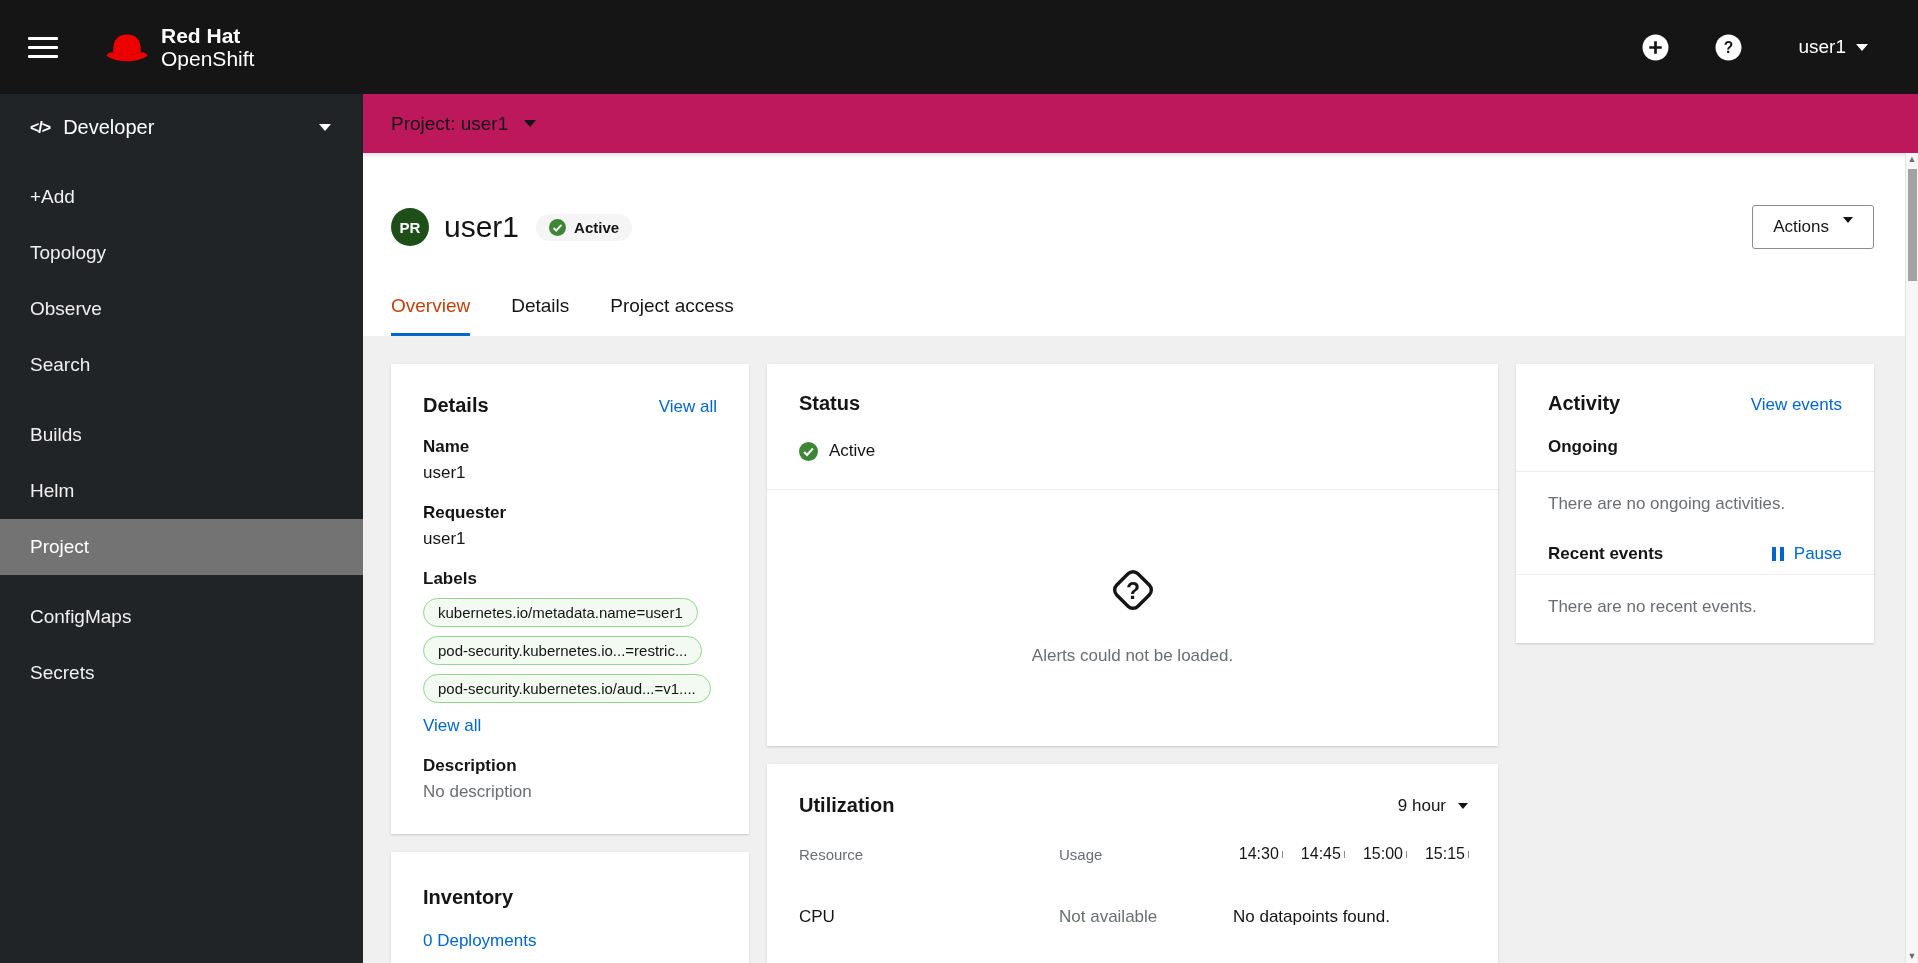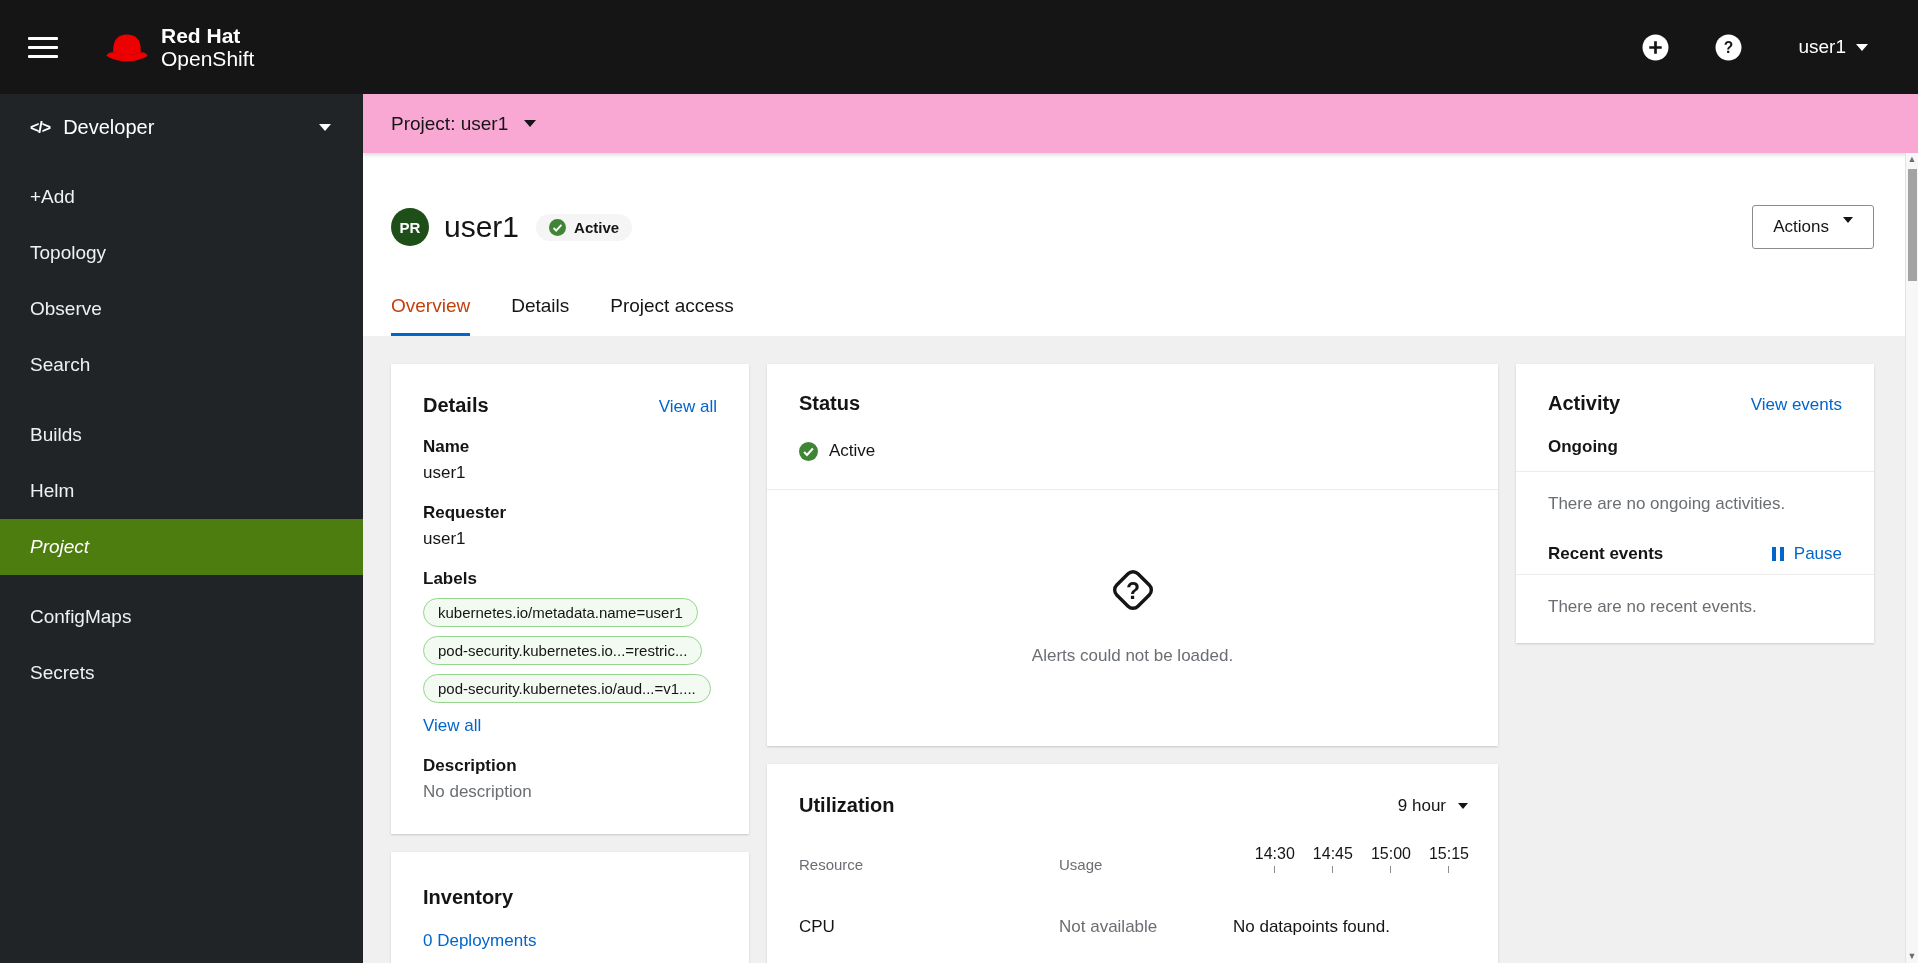--- a/index.html
+++ b/index.html
@@ -26,25 +26,25 @@
   .app-body{ flex:1; display:flex; min-height:0; }
 
   
   .sidebar{ width:363px; background:#212427; color:#fff; flex-shrink:0; overflow:hidden; }
   .perspective{ display:flex; align-items:center; gap:13px; padding:22px 32px 20px 30px; font-size:20px; cursor:pointer; }
   .code-icon{ font-weight:700; font-size:16px; letter-spacing:-1px; color:#fff; }
   .perspective .caret{ margin-left:auto; }
   .nav-group{ margin-top:10px; }
   .nav-group + .nav-group{ margin-top:14px; }
   .nav-item{ padding:17px 30px; font-size:19px; color:#f0f0f0; cursor:pointer; }
-  .nav-item.active{ background:#4d7c0f; color:#fff;font-style:italic; }
+  .nav-item.active{ background:#737373; color:#fff; }
 
   
   .content{ flex:1; display:flex; flex-direction:column; min-width:0; background:#f0f0f0; }
-  .project-bar{ height:59px; background:#f9a8d4; display:flex; align-items:center; gap:16px; padding:0 28px; font-size:19px; box-shadow:0 2px 4px rgba(0,0,0,0.14); position:relative; z-index:4; flex-shrink:0; cursor:pointer; }
+  .project-bar{ height:59px; background:#be185d; display:flex; align-items:center; gap:16px; padding:0 28px; font-size:19px; box-shadow:0 2px 4px rgba(0,0,0,0.14); position:relative; z-index:4; flex-shrink:0; cursor:pointer; }
   .scroll-area{ flex:1; overflow:hidden; position:relative; }
 
   
   .scrollbar{ position:absolute; top:0; right:0; bottom:0; width:13px; background:#f7f7f7; border-left:1px solid #e3e3e3; display:flex; flex-direction:column; align-items:center; z-index:6; }
   .sb-arrow{ color:#6a6e73; font-size:9px; line-height:13px; user-select:none; }
   .sb-thumb{ width:9px; height:112px; background:#a3a3a3; margin-top:3px; }
   .sb-bottom{ margin-top:auto; }
 
   
   .page-header{ background:#fff; padding:52px 44px 0 28px; }
@@ -91,21 +91,21 @@
   .empty-state{ display:flex; flex-direction:column; align-items:center; padding:44px 0 52px; }
   .empty-text{ margin-top:28px; font-size:17px; color:#6a6e73; }
 
   
   .util-head{ display:flex; align-items:center; justify-content:space-between; padding:30px 30px 0 32px;gap:8px; }
   .duration{ display:flex; align-items:center; gap:12px; font-size:17px; cursor:pointer; }
   .duration .caret{ border-top-width:6px; border-left-width:5px; border-right-width:5px; }
   .util-table{ padding:0 29px 40px 32px; }
   .util-header-row{ display:grid; grid-template-columns:260px 174px 1fr; margin-top:28px; color:#6a6e73; font-size:15px; align-items:end; }
   .time-axis{ display:flex; justify-content:flex-end; gap:18px; color:#151515; }
-  .tick-label{ display:flex; flex-direction:column; align-items:center; gap:3px; font-size:16px; }
+  .tick-label{ display:flex; flex-direction:row; align-items:center; gap:3px; font-size:16px; }
   .tick{ width:1px; height:7px; background:#8a8d90; }
   .util-row{ display:grid; grid-template-columns:260px 174px 1fr; font-size:17px; align-items:start; }
   .util-row.first{ margin-top:44px; }
 
   
   .activity-s1{ padding-bottom:14px; }
   .ongoing-label{ font-size:17px; font-weight:600; margin-top:22px; }
   .activity-s2{ padding-top:22px; padding-bottom:10px; }
   .recent-row{ display:flex; align-items:center; justify-content:space-between; margin-top:30px; }
   .recent-label{ font-size:17px; font-weight:600; }

